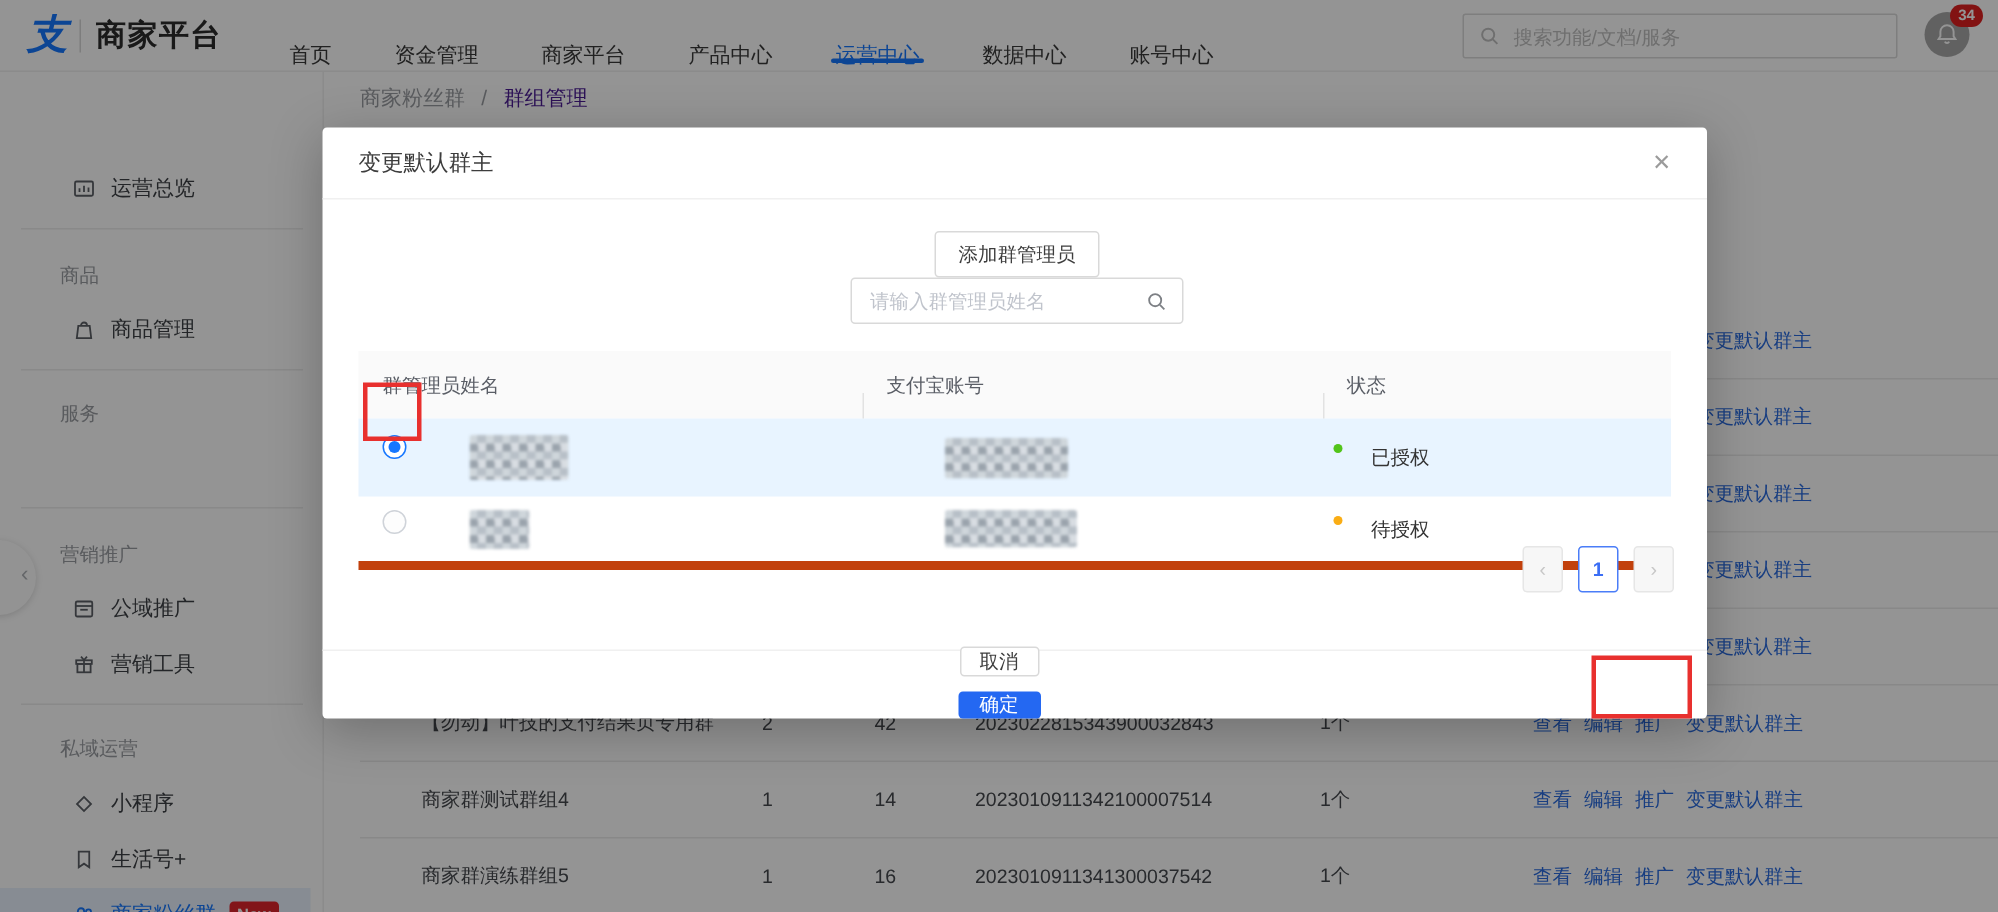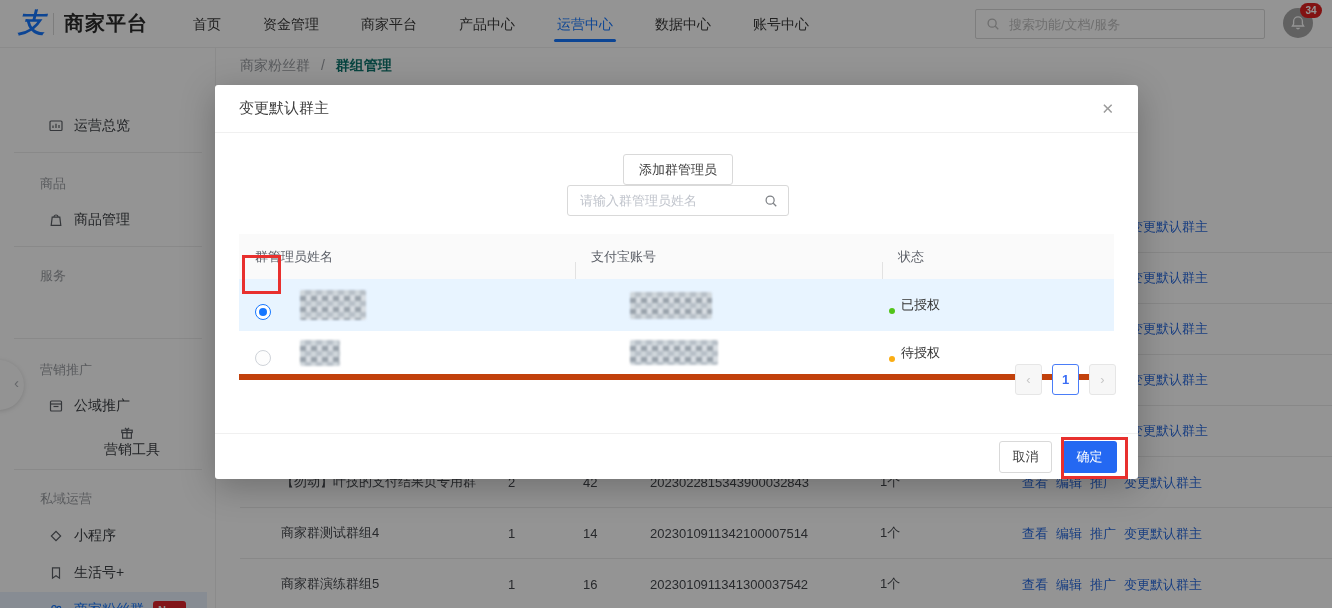--- a/index.html
+++ b/index.html
@@ -11,21 +11,21 @@
   .base{position:absolute;inset:0;z-index:1;}
 
   
   .topnav{position:absolute;left:0;top:0;width:1332px;height:48px;background:#fff;
           display:flex;align-items:center;border-bottom:1px solid #f0f0f0;}
   .logo{display:flex;align-items:center;margin-left:18px;cursor:pointer;}
   .logo-mark{font-size:27px;font-weight:bold;color:#1677ff;font-style:italic;line-height:1;}
   .logo-sep{width:1px;height:22px;background:#d8d8d8;margin:0 10px 0 8px;}
   .brand{font-size:20px;font-weight:600;color:#2b2b2b;letter-spacing:1px;}
   .nav-items{display:flex;margin-left:24px;}
-  .nav-item{position:relative;height:48px;line-height:48px;padding:0 21px;color:#3a3a3a;cursor:pointer;white-space:nowrap;}
+  .nav-item{position:relative;height:48px;line-height:48px;padding:12px 21px;color:#3a3a3a;cursor:pointer;white-space:nowrap;}
   .nav-item.active{color:#1677ff;}
   .nav-item.active::after{content:'';position:absolute;left:18px;right:18px;bottom:6px;height:3px;border-radius:2px;background:#1677ff;}
   .nav-search{position:absolute;right:67px;top:9px;width:290px;height:30px;border:1px solid #d9d9d9;border-radius:2px;
               display:flex;align-items:center;padding:0 10px;background:#fff;}
   .nav-search svg{flex:0 0 auto;margin-right:7px;}
   .nav-search input{border:0;outline:none;flex:1;font-size:13px;color:#333;background:transparent;min-width:0;}
   .nav-search input::placeholder{color:#bfbfbf;}
   .bell-wrap{position:absolute;right:17px;top:8px;width:32px;height:32px;cursor:pointer;}
   .bell-circle{width:30px;height:30px;border-radius:50%;background:#a8a8a8;display:flex;align-items:center;justify-content:center;}
   .bell-badge{position:absolute;top:-5px;left:17px;min-width:22px;height:15px;padding:0 4px;border-radius:8px;
@@ -43,21 +43,21 @@
   .new-badge{margin-left:9px;background:#e0252c;color:#fff;font-size:11px;line-height:14px;padding:2px 5px;border-radius:3px;font-weight:bold;}
   .collapse-handle{position:absolute;left:-26px;top:312px;width:50px;height:50px;border-radius:50%;background:#fdfdfd;
                    box-shadow:0 1px 5px rgba(0,0,0,.15);cursor:pointer;}
   .collapse-handle span{position:absolute;right:5px;top:14px;color:#aeb1b6;font-size:15px;}
 
   
   .content{position:absolute;left:216px;top:48px;right:0;bottom:0;background:#fff;}
   .breadcrumb{position:absolute;left:24px;top:5px;height:24px;line-height:24px;font-size:14px;}
   .bc-parent{color:#9a9da2;cursor:pointer;}
   .bc-sep{color:#9a9da2;margin:0 7px;}
-  .bc-current{color:#0f766e;font-weight:700;}
+  .bc-current{color:#4c1d95;font-weight:400;}
   .bg-table{position:absolute;left:0;top:154px;right:0;height:406px;}
   .bg-row{position:absolute;left:24px;right:0;height:51px;border-bottom:1px solid #eaeaea;font-size:13px;color:#46494e;}
   .bg-row > span{position:absolute;top:50%;transform:translateY(-50%);white-space:nowrap;}
   .bgc-name{left:41px;}
   .bgc-admins{left:268px;}
   .bgc-members{left:343px;}
   .bgc-id{left:410px;}
   .bgc-count{left:640px;}
   .bg-actions{position:absolute;left:782px;top:0;bottom:0;display:flex;align-items:center;gap:8px;}
   .bg-link{color:#2b6cdf;cursor:pointer;white-space:nowrap;}
@@ -81,39 +81,39 @@
   .m-table{margin:18px 24px 0;}
   .m-thead{display:flex;height:45px;align-items:center;background:#fafafa;font-size:13px;color:#5a5e66;}
   .m-th{padding-left:16px;position:relative;}
   .m-th+.m-th::before{content:'';position:absolute;left:0;top:14px;height:17px;width:1px;background:#e2e2e2;}
   .col1{width:336px;flex:0 0 auto;}
   .col2{width:307px;flex:0 0 auto;}
   .col3{flex:1;}
   .m-row{display:flex;align-items:center;height:52px;font-size:13px;}
   .m-row.selected{background:#e8f4ff;}
   .m-row.plain{height:49px;border-bottom:6px solid #c2410c;}
-  .m-cell{display:flex;align-items:flex-end;}
+  .m-cell{display:flex;align-items:flex-start;gap:13px;}
   .radio{width:16px;height:16px;border-radius:50%;margin-left:16px;flex:0 0 auto;cursor:pointer;position:relative;background:#fff;}
   .radio.checked{border:1.5px solid #1677ff;}
   .radio.checked::after{content:'';position:absolute;left:50%;top:50%;width:8px;height:8px;margin:-4px 0 0 -4px;border-radius:50%;background:#1677ff;}
   .radio.unchecked{border:1.5px solid #cfd3d9;background:#fdfdfd;}
   .mosaic{background-image:conic-gradient(#b7bfc7 25%,#d8dde2 0 50%,#9aa3ac 0 75%,#cfd6db 0);
           background-size:11px 11px;filter:blur(1.2px);border-radius:2px;}
   .mosaic.m-name1{width:66px;height:30px;margin-left:29px;}
   .mosaic.m-name2{width:40px;height:26px;margin-left:29px;}
   .mosaic.m-acct1{width:82px;height:27px;margin-left:55px;}
   .mosaic.m-acct2{width:88px;height:25px;margin-left:55px;}
   .status-cell{padding-left:7px;}
   .dot{width:6px;height:6px;border-radius:50%;margin-right:6px;flex:0 0 auto;}
   .m-pagination{position:absolute;top:279px;right:22px;display:flex;gap:10px;}
   .pg-btn{width:27px;height:31px;border-radius:3px;display:flex;align-items:center;justify-content:center;font-size:13px;cursor:pointer;}
   .pg-arrow{background:#f7f7f7;border:1px solid #e6e6e6;color:#c7c7c7;}
   .pg-num{background:#fff;border:1px solid #4a7df8;color:#3b6ef5;font-weight:bold;}
   .m-footer{position:absolute;left:0;right:0;top:348px;height:46px;border-top:1px solid #f0f0f0;
-            display:flex;align-items:center;justify-content:flex-end;padding-right:21px;gap:10px;}
+            display:flex;align-items:center;justify-content:flex-end;padding-right:21px;gap:10px;flex-direction:column;}
   .btn-cancel{min-width:53px;height:32px;border:1px solid #d9d9d9;border-radius:3px;background:#fff;color:#3d3d3d;
               font-size:13px;cursor:pointer;font-family:inherit;padding:0 12px;}
   .btn-confirm{min-width:55px;height:32px;border:0;border-radius:3px;background:#2468f2;color:#fff;
                font-size:13px;cursor:pointer;font-family:inherit;padding:0 13px;}
 
   
   .anno{position:absolute;border:3px solid #e8302e;z-index:30;pointer-events:none;}
   .anno-radio{left:242px;top:255px;width:39px;height:39px;}
   .anno-confirm{left:1061px;top:437px;width:67px;height:42px;}
 </style>
@@ -190,21 +190,21 @@
       <div class="side-item" style="top:340px;">
         <span class="s-icon">
             <svg viewBox="0 0 16 16" fill="none" stroke="currentColor" stroke-width="1.2" width="16" height="16">
               <rect x="2.5" y="3" width="11" height="10" rx="1"></rect>
               <line x1="2.5" y1="6" x2="13.5" y2="6"></line>
               <line x1="5.5" y1="8.5" x2="10.5" y2="8.5"></line>
             </svg>
           </span>
         <span>公域推广</span>
       </div>
-      <div class="side-item" style="top:377px;flex-direction:column;">
+      <div class="side-item" style="top:377px;">
         <span class="s-icon">
             <svg viewBox="0 0 16 16" fill="none" stroke="currentColor" stroke-width="1.2" width="16" height="16">
               <rect x="2.8" y="5.2" width="10.4" height="2.4"></rect>
               <rect x="3.6" y="7.6" width="8.8" height="5.6"></rect>
               <line x1="8" y1="5.2" x2="8" y2="13.2"></line>
               <path d="M8 5 6 2.8M8 5l2-2.2"></path>
             </svg>
           </span>
         <span>营销工具</span>
       </div>

